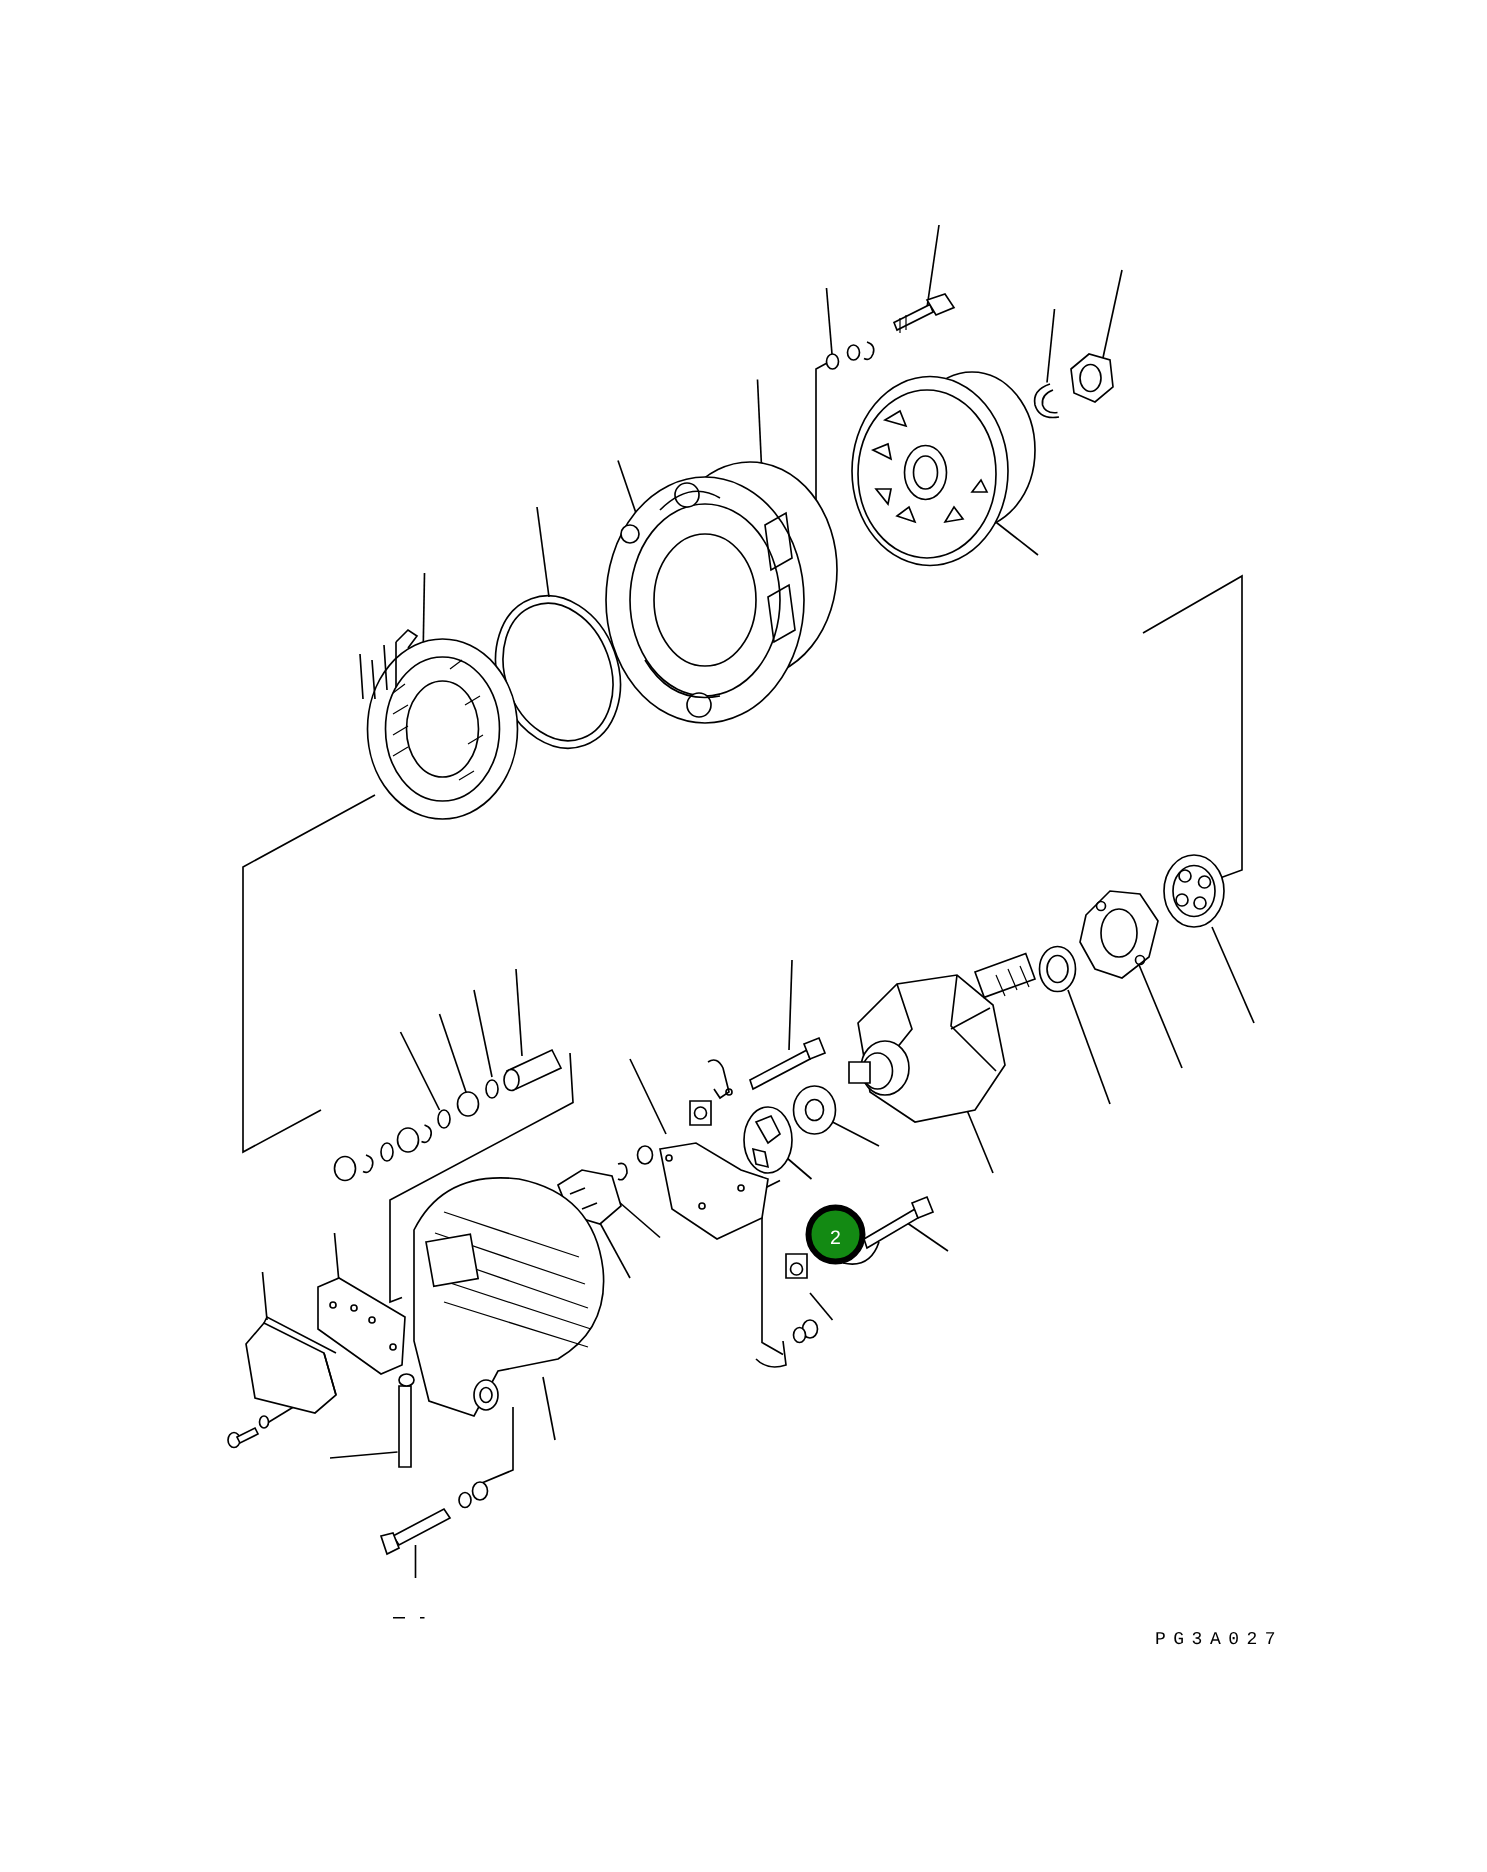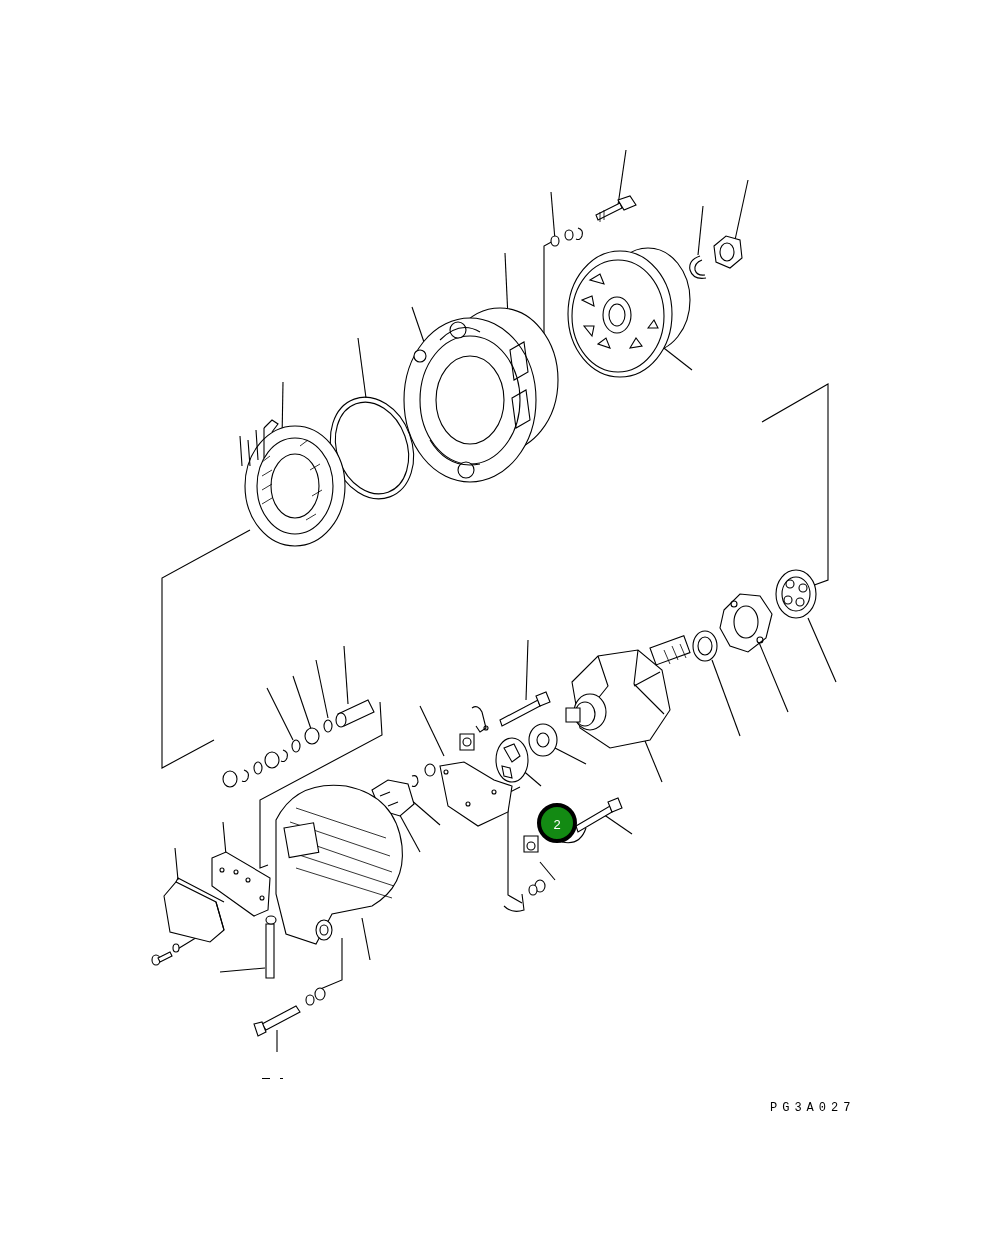--- a/index.html
+++ b/index.html
@@ -2,21 +2,21 @@
 <html><head>
 <meta charset="utf-8">
 <style>
   html,body{margin:0;padding:0;background:#ffffff;}
   body{width:991px;height:1248px;position:relative;overflow:hidden;font-family:"Liberation Sans",sans-serif;}
   #diagram{position:absolute;left:0;top:0;width:991px;height:1248px;}
   #diagram *{vector-effect:non-scaling-stroke;}
   .ln{stroke:#000;stroke-width:1.1;fill:none;}
   .pt{stroke:#000;stroke-width:1.1;fill:#fff;}
   .thin{stroke:#000;stroke-width:0.8;fill:none;}
-  .code{position:absolute;left:770px;top:1086px;font-family:"Liberation Mono",monospace;font-size:12px;letter-spacing:5px;color:#000;margin-top:15px;}
+  .code{position:absolute;left:770px;top:1086px;font-family:"Liberation Mono",monospace;font-size:12px;letter-spacing:5px;color:#000;}
   .callout{position:absolute;left:537px;top:803px;width:40px;height:40px;border-radius:50%;background:#138a13;border:4px solid #000;box-sizing:border-box;display:flex;align-items:center;justify-content:center;cursor:pointer;}
   .callout span{color:#ffffff;font-size:13px;font-family:"Liberation Sans",sans-serif;margin-top:2px;}
   .dash{position:absolute;top:1078px;height:1px;background:#000;}
 </style>
 </head>
 <body>
 
 <svg id="diagram" viewBox="0 0 991 1248" xmlns="http://www.w3.org/2000/svg">
 
   <g>

